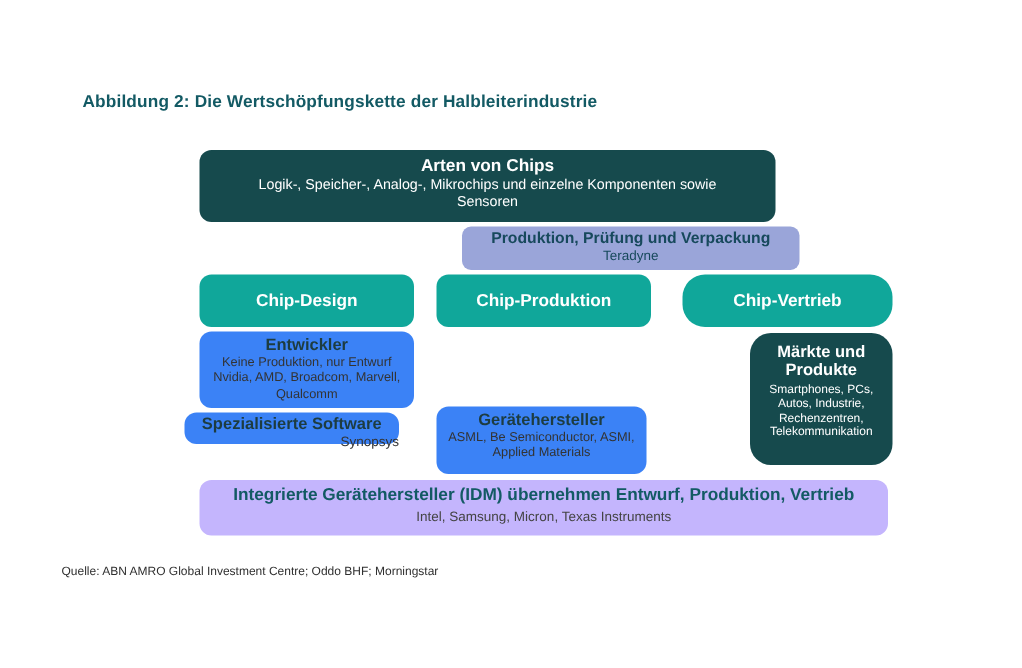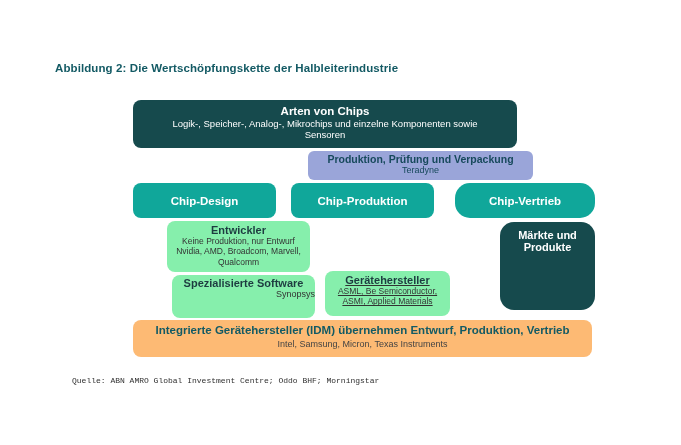--- a/index.html
+++ b/index.html
@@ -36,51 +36,51 @@
   .stage {
     background: #10a79a; color: #ffffff; height: 35px;
     display: flex; align-items: center; justify-content: center;
     font-size: 11.5px; font-weight: bold; top: 183px;
   }
   .stage.design { left: 133px; width: 143px; }
   .stage.produktion { left: 291px; width: 143px; }
   .stage.vertrieb { left: 455px; width: 140px; border-radius: 15px; }
 
   
-  .pink { background: #86efac; color: #333333; margin-left: 34px; }
+  .pink { background: #3b82f6; color: #333333; }
   .pink .h { font-size: 11px; font-weight: bold; color: #1d3c40; }
   .pink .s { font-size: 8.5px; line-height: 1.22; color: #333333; }
 
   .entwickler { left: 133px; top: 221px; width: 143px; height: 51px; padding-top: 3px; }
-  .software   { left: 138px; top: 275px; width: 143px; height: 43px; padding-top: 2px; }
+  .software   { left: 123px; top: 275px; width: 143px; height: 21px; padding-top: 2px; }
   .software .s { font-size: 9px; text-align: right; }
   .prod       { left: 291px; top: 221px; width: 143px; height: 48px; padding-top: 8px; }
   .prod .s { font-size: 9.5px; margin-top: 2px; }
-  .geraete    { left: 291px; top: 271px; width: 125px; height: 45px; padding-top: 3px; text-decoration: underline; }
+  .geraete    { left: 291px; top: 271px; width: 140px; height: 45px; padding-top: 3px; }
   .geraete .s { padding: 0 6px; }
 
   
   .maerkte {
     left: 500px; top: 222px; width: 95px; height: 88px;
     background: #164a4d; color: #ffffff; border-radius: 14px; padding-top: 7px;
   }
   .maerkte .h { font-size: 11px; font-weight: bold; line-height: 1.12; padding: 0 10px; }
   .maerkte .s { font-size: 8px; line-height: 1.18; margin-top: 1px; padding: 0 2px; }
 
   
   .idm {
     left: 133px; top: 320px; width: 459px; height: 37px;
-    background: #fdba74; border-radius: 8px; padding-top: 4px;
+    background: #c4b5fd; border-radius: 8px; padding-top: 4px;
   }
   .idm .h { font-size: 11.5px; font-weight: bold; color: #135a64; }
   .idm .s { font-size: 9px; color: #444444; margin-top: 3px; }
 
   .source {
-    position: absolute; left: 72px; top: 376px;
-    font-size: 8px; color: #303030; font-family: Liberation Mono, monospace;
+    position: absolute; left: 41px; top: 376px;
+    font-size: 8px; color: #303030;
   }
 </style>
 </head>
 <body>
 
 <div class="page">
 
   <div class="fig-title">Abbildung 2: Die Wertschöpfungskette der Halbleiterindustrie</div>
 
   <div class="box arten">
@@ -109,20 +109,21 @@
   </div>
 
 
   <div class="box pink geraete">
     <div class="h">Gerätehersteller</div>
     <div class="s">ASML, Be Semiconductor, ASMI, Applied Materials</div>
   </div>
 
   <div class="box maerkte">
     <div class="h">Märkte und Produkte</div>
+    <div class="s">Smartphones, PCs, Autos, Industrie, Rechenzentren, Telekommunikation</div>
   </div>
 
   <div class="box idm">
     <div class="h">Integrierte Gerätehersteller (IDM) übernehmen Entwurf, Produktion, Vertrieb</div>
     <div class="s">Intel, Samsung, Micron, Texas Instruments</div>
   </div>
 
   <div class="source">Quelle: ABN AMRO Global Investment Centre; Oddo BHF; Morningstar</div>
 
 </div>

